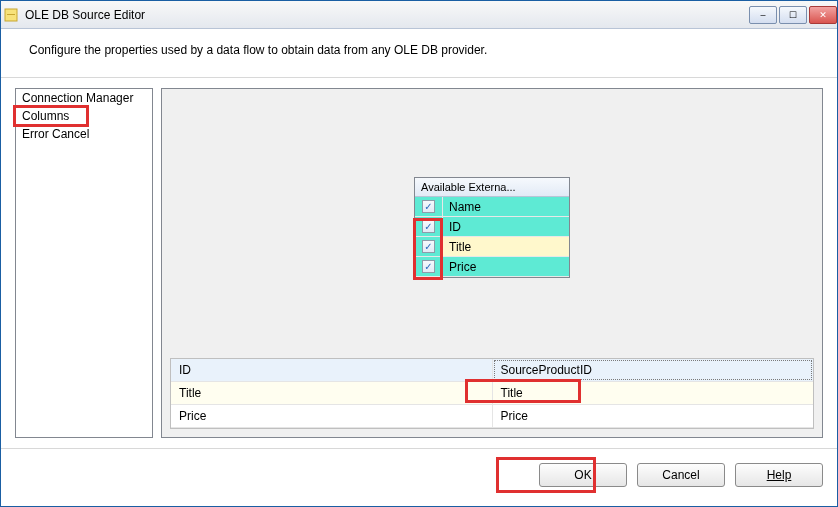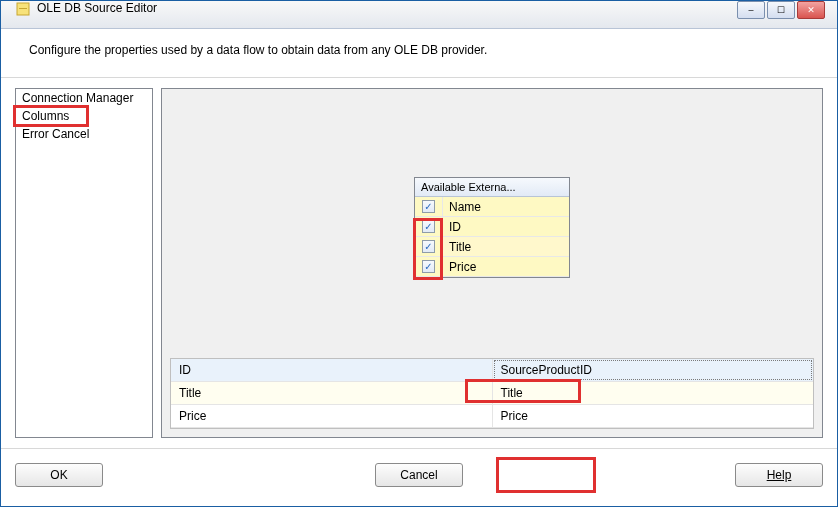--- a/index.html
+++ b/index.html
@@ -13,22 +13,22 @@
     height: 507px;
     overflow: hidden;
     border: 1px solid #1a5ea3;
   }
   
   .titlebar {
     height: 28px;
     background: linear-gradient(to bottom, #f8f8f8, #e4e8ee);
     border-bottom: 1px solid #b8c4d6;
     display: flex;
-    align-items: flex-start;
-    padding: 0 12px;
+    align-items: center;
+    padding: 0 0;
   }
   .titlebar .app-icon {
     width: 16px; height: 16px;
     margin: 0 6px 0 2px;
   }
   .titlebar .title { flex: 1; font-size: 12px; color: #000; }
   .win-controls { display: flex; gap: 2px; }
   .win-btn {
     width: 28px; height: 18px;
     border: 1px solid #7a8fae;
@@ -77,21 +77,21 @@
   
   .avail-wrap {
     flex: 1;
     display: flex;
     align-items: center;
     justify-content: center;
   }
   .avail-box {
     width: 156px;
     border: 1px solid #828790;
-    background: #fef9c3;
+    background: #5eead4;
   }
   .avail-header {
     background: linear-gradient(to bottom, #f6f9fd, #e2eaf6);
     border-bottom: 1px solid #b8c4d6;
     padding: 3px 6px;
     font-size: 11px;
     white-space: nowrap;
     overflow: hidden;
     text-overflow: ellipsis;
   }
@@ -271,21 +271,21 @@
             <div>Price</div>
           </div>
         </div>
 
       <div class="hl" style="left:294px; top:20px; width:116px; height:24px;"></div>
     </div>
 
   </div>
 </div>
 
-<div class="footer" style="position:relative;justify-content:space-between;">
+<div class="footer" style="position:relative;">
   <div class="btn">
       <span>OK</span>
     </div>
   <div class="btn">
       <span>Cancel</span>
     </div>
   <div class="btn">
       <span style="text-decoration:underline;">Help</span>
     </div>
 

